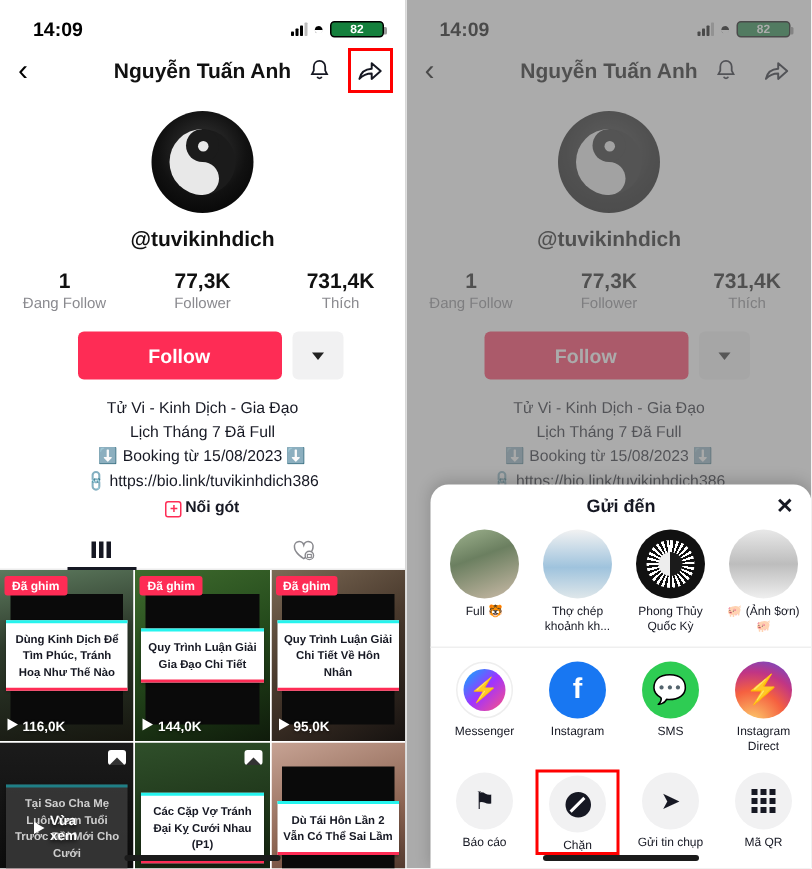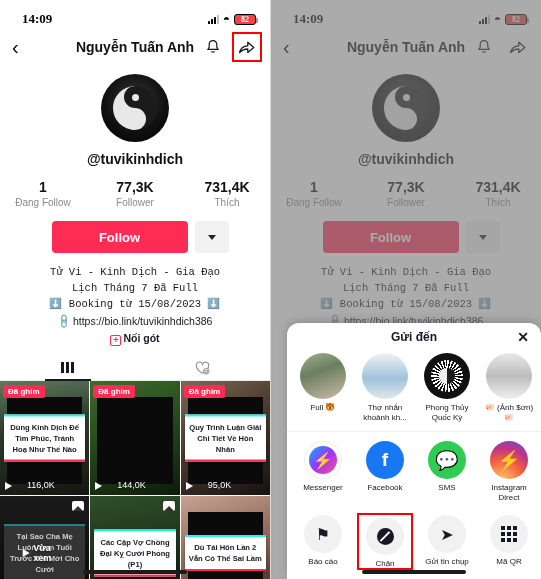--- a/index.html
+++ b/index.html
@@ -11,31 +11,31 @@
   }
   .screens { display: flex; width: 541px; height: 579px; }
   .panel { position: relative; overflow: hidden; background: #fff; }
   .panel-left  { width: 271px; height: 579px; border-right: 1px solid #d8d8d8; }
   .panel-right { width: 270px; height: 579px; }
 
   
   .statusbar {
     height: 28px; display: flex; align-items: center;
     justify-content: space-between; padding: 10px 14px 0 22px;
-    font-size: 13px; font-weight: bold; color: #000; font-family: Liberation Serif, serif;
+    font-size: 13px; font-weight: bold; color: #000;
   }
   .status-right { display: flex; align-items: center; gap: 4px; }
   .sig { display: flex; align-items: flex-end; gap: 1px; height: 9px; }
   .sig i { width: 2px; background: #000; display: block; border-radius: .5px; }
   .sig i:nth-child(1){ height:3px } .sig i:nth-child(2){ height:5px }
   .sig i:nth-child(3){ height:7px } .sig i:nth-child(4){ height:9px; background:#bdbdbd }
   .wifi { font-size: 12px; line-height: 1; }
   .batt {
-    border: 1px solid #000; border-radius: 3px; width: 22px; height: 11px;
-    background: #ef4444; color: #fff; font-size: 8px; font-weight: bold;
+    border: 1px solid #000; border-radius: 3px; width: 36px; height: 11px;
+    background: #15803d; color: #fff; font-size: 8px; font-weight: bold;
     display: flex; align-items: center; justify-content: center; position: relative;
   }
   .batt::after{ content:""; position:absolute; right:-3px; top:3px; width:2px; height:5px;
     background:#9a9a9a; border-radius:0 1px 1px 0; }
 
   
   .navbar {
     height: 38px; display: flex; align-items: center;
     padding: 0 12px; position: relative;
   }
@@ -76,21 +76,21 @@
   .follow-btn {
     width: 136px; height: 32px; border-radius: 4px; border: none;
     color: #fff; font-size: 13px; font-weight: bold; cursor: pointer;
   }
   .more-btn {
     width: 34px; height: 32px; border-radius: 4px; background: #f1f1f2;
     border: none; display: flex; align-items: center; justify-content: center; cursor: pointer;
   }
   .caret { width:0;height:0;border-left:4px solid transparent;border-right:4px solid transparent;border-top:5px solid #222; }
 
-  .bio { margin-top: 12px; font-size: 10.5px; color: #161823; line-height: 1.5; font-family: Liberation Mono, monospace; }
+  .bio { margin-top: 12px; font-size: 10.5px; color: #161823; line-height: 1.5; }
   .biolink { margin-top: 3px; font-size: 10.5px; color: #161823; font-weight: 500; }
   .biolink .lk { font-size: 10px; display:inline-block; transform: rotate(-45deg); }
   .nerve { margin-top: 5px; font-size: 10.5px; color: #161823; font-weight: bold; }
   .nerve .pbox {
     display:inline-block; width:11px; height:11px; border:1px solid #fe2c55; border-radius:2px;
     color:#fe2c55; font-size:9px; line-height:9px; text-align:center; vertical-align:-1px; margin-right:2px;
   }
 
   
   .tabs { display: flex; margin-top: 9px; border-bottom: 1px solid #ececec; height: 26px; }
@@ -118,22 +118,22 @@
     font-size:8px; font-weight:bold; padding:2px 5px; border-radius:2px; z-index:3;
   }
   .vtitle {
     position:absolute; left:4px; right:4px; top:50%; transform:translateY(-50%);
     background:#fff; border-top:2px solid #25f4ee; border-bottom:2px solid #fe2c55;
     color:#161823; font-size:7.6px; font-weight:bold; line-height:1.45;
     text-align:center; padding:5px 3px; z-index:4; box-shadow:0 1px 2px rgba(0,0,0,.35);
   }
   .vtitle.dim { background: rgba(60,60,60,.82); color:#cfcfcf; border-top-color:#1f7f86; border-bottom-color:#8a2036; }
   .views {
-    position:absolute; left:5px; bottom:5px; display:flex; align-items:flex-end; gap:15px;
-    color:#fff; font-size:9px; font-weight:normal; text-shadow:0 1px 2px rgba(0,0,0,.6); z-index:5;
+    position:absolute; left:5px; bottom:5px; display:flex; align-items:flex-start; gap:3px;
+    color:#fff; font-size:9px; font-weight:bold; text-shadow:0 1px 2px rgba(0,0,0,.6); z-index:5;
   }
   .play-tri { width:0;height:0;border-left:7px solid #fff;border-top:4.5px solid transparent;border-bottom:4.5px solid transparent; }
   .img-ic {
     position:absolute; top:5px; right:5px; width:12px; height:10px; background:#fff; border-radius:2px; z-index:5;
     display:flex; align-items:flex-end; justify-content:center; overflow:hidden;
   }
   .img-ic::before { content:""; width:0;height:0;border-left:5px solid transparent;border-right:5px solid transparent;border-bottom:5px solid #333; }
   .watched {
     position:absolute; left:50%; top:50%; transform:translate(-50%,-50%); z-index:6;
     display:flex; align-items:center; gap:4px; color:#fff; font-size:9px; font-weight:bold;
@@ -304,20 +304,21 @@
         <div class="vtitle">Dùng Kinh Dịch Để Tìm Phúc, Tránh Hoạ Như Thế Nào</div>
         <div class="views">
             <span class="play-tri"></span>
             <span>116,0K</span>
           </div>
       </div>
       <div class="vcell">
         <div class="v-bg bg2"></div>
           <div class="v-dark"></div>
         <div class="pin">Đã ghim</div>
+        <div class="vtitle">Quy Trình Luận Giải Gia Đạo Chi Tiết</div>
         <div class="views">
             <span class="play-tri"></span>
             <span>144,0K</span>
           </div>
       </div>
       <div class="vcell">
         <div class="v-bg bg3"></div>
           <div class="v-dark"></div>
         <div class="pin">Đã ghim</div>
         <div class="vtitle">Quy Trình Luận Giải Chi Tiết Về Hôn Nhân</div>
@@ -331,21 +332,21 @@
         <div class="img-ic"></div>
         <div class="vtitle dim">Tại Sao Cha Mẹ Luôn Xem Tuổi Trước Rồi Mới Cho Cưới</div>
         <div class="watched">
             <span class="play-tri"></span>
             <span>Vừa xem</span>
           </div>
       </div>
       <div class="vcell">
         <div class="v-bg bg5"></div>
         <div class="img-ic"></div>
-        <div class="vtitle">Các Cặp Vợ Chồng Đại Kỵ Cưới Phong (P1)</div>
+        <div class="vtitle">Các Cặp Vợ Tránh Đại Kỵ Cưới Nhau (P1)</div>
       </div>
       <div class="vcell">
         <div class="v-bg bg6"></div>
           <div class="v-dark"></div>
         <div class="vtitle">Dù Tái Hôn Lần 2 Vẫn Có Thể Sai Lầm</div>
       </div>
     </div>
 
     <div class="home-ind"></div>
   </div>
@@ -434,21 +435,21 @@
         <span class="sheet-close">✕</span>
       </div>
 
       <div class="row-friends">
         <div class="friend">
           <div class="ava fa1"></div>
           <div class="fname">Full 🐯</div>
         </div>
         <div class="friend">
           <div class="ava fa2"></div>
-          <div class="fname">Thợ nhắn khoảnh kh...</div>
+          <div class="fname">Thợ chép khoảnh kh...</div>
         </div>
         <div class="friend">
           <div class="ava fa3">
               <span class="bagua"></span>
             </div>
           <div class="fname">Phong Thủy Quốc Kỳ</div>
         </div>
         <div class="friend">
           <div class="ava fa4"></div>
           <div class="fname">🐖 (Ảnh $ơn) 🐖</div>
@@ -462,21 +463,21 @@
 
       <div class="row-apps">
         <div class="app">
           <div class="ic ic-messenger">
               <span class="bub">⚡</span>
             </div>
           <div class="aname">Messenger</div>
         </div>
         <div class="app">
           <div class="ic ic-facebook">f</div>
-          <div class="aname">Facebook</div>
+          <div class="aname">Instagram</div>
         </div>
         <div class="app">
           <div class="ic ic-sms">💬</div>
           <div class="aname">SMS</div>
         </div>
         <div class="app">
           <div class="ic ic-insta">⚡</div>
           <div class="aname">Instagram Direct</div>
         </div>
         <div class="app">

